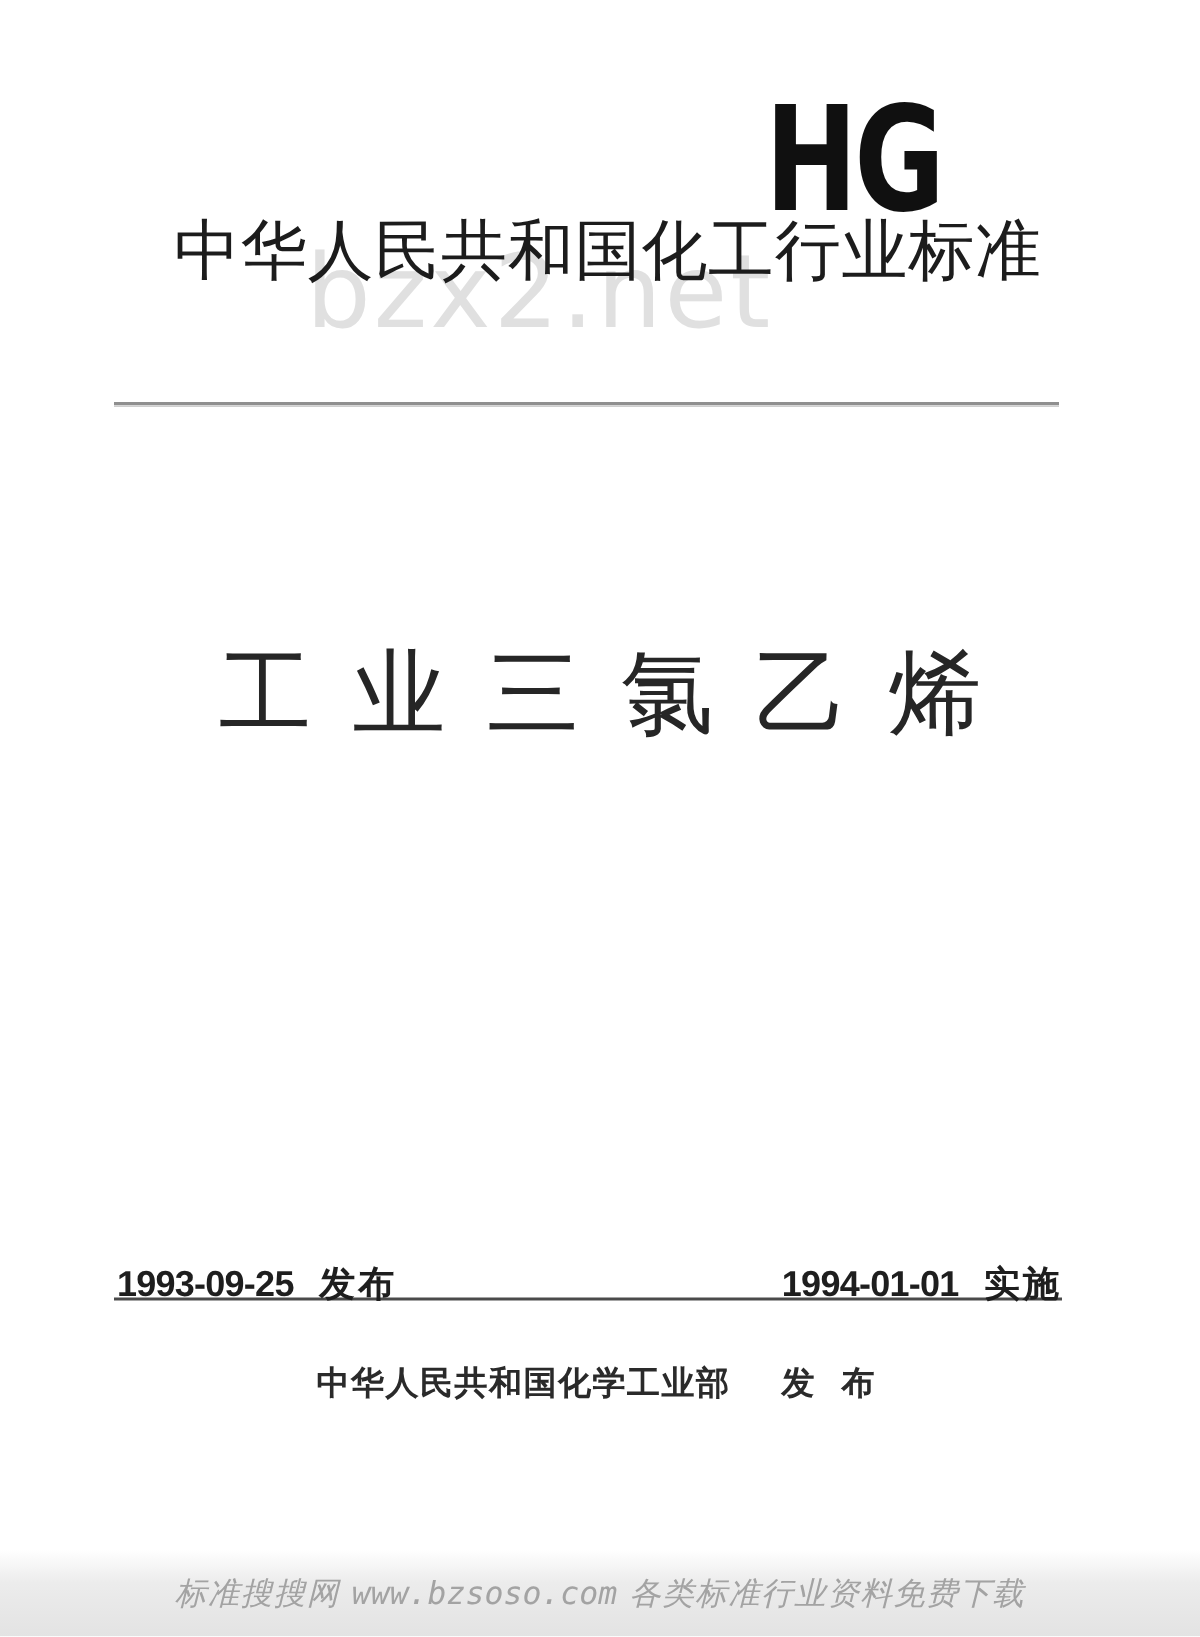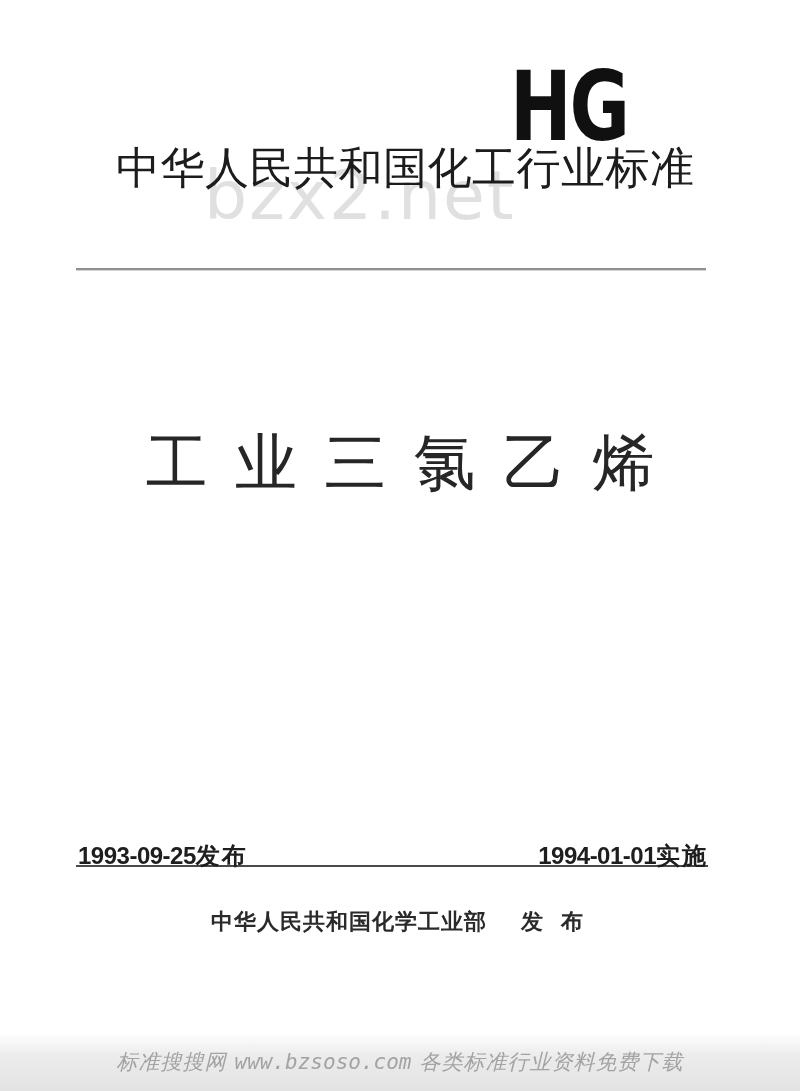--- a/index.html
+++ b/index.html
@@ -111,21 +111,21 @@
   .date-item {
     font-size: 24px;
     font-weight: bold;
     color: #1e1e1e;
     white-space: nowrap;
   }
   .date-item .num {
     letter-spacing: -0.5px;
   }
   .date-item .lbl {
-    margin-left: 0;
+    margin-left: 17px;
     letter-spacing: 2px;
   }
 
   .rule-bottom {
     position: absolute;
     left: 76px;
     top: 865px;
     width: 632px;
     height: 2px;
     background: #4a4a4a;

